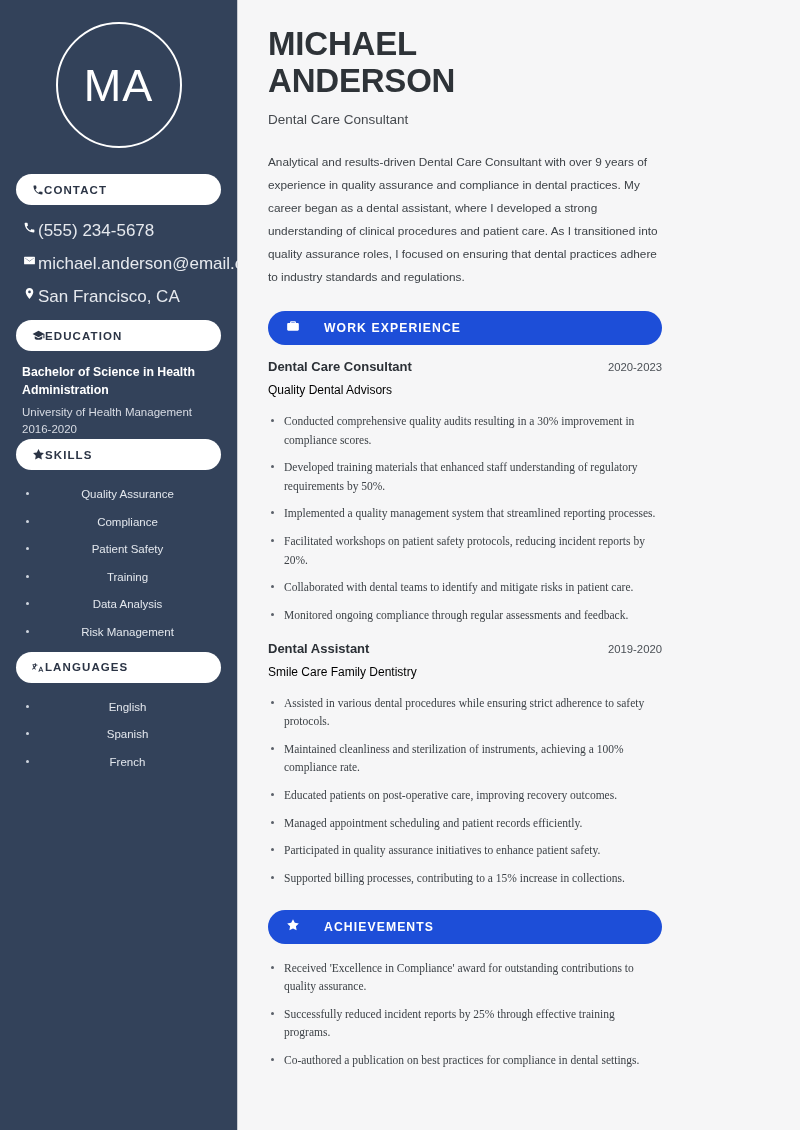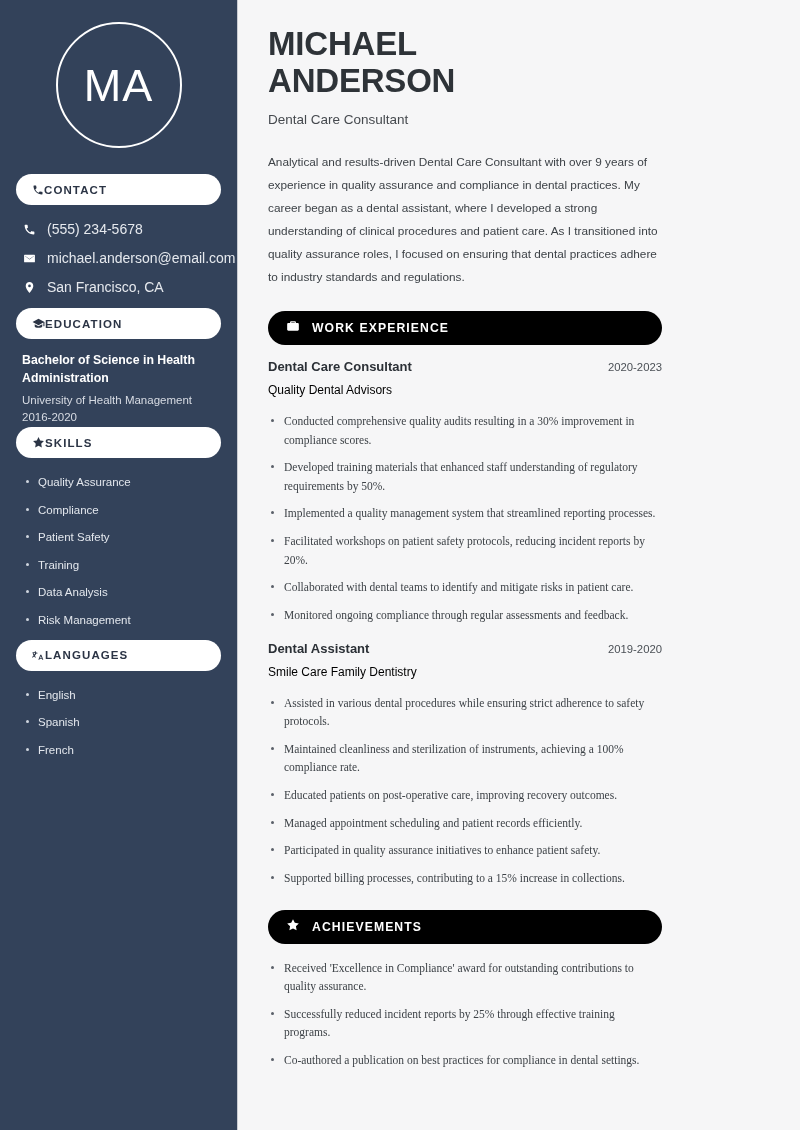--- a/index.html
+++ b/index.html
@@ -65,24 +65,24 @@
   .pill-label {
     font-size: 11.5px;
     font-weight: bold;
     letter-spacing: 1.1px;
   }
   .pill .ico { display: flex; align-items: center; }
 
   .contact-list { padding: 3px 4px 0 6px; }
   .contact-row {
     display: flex;
-    align-items: center;
-    gap: 10px;
+    align-items: flex-start;
+    gap: 1px;
     margin-bottom: 13px;
-    font-size: 14px;
+    font-size: 17px;
     color: #e6e9ee;
   }
   .contact-row .ico { flex: 0 0 15px; display: flex; justify-content: center; }
 
   .block { margin-top: 4px; }
   .edu-item { padding: 0 4px 0 6px; }
   .edu-degree {
     font-size: 12.3px;
     font-weight: bold;
     line-height: 1.45;
@@ -93,21 +93,21 @@
     color: #d7dbe3;
     margin-top: 4px;
     line-height: 1.45;
   }
   .edu-years {
     font-size: 11.5px;
     color: #d7dbe3;
     margin-top: 3px;
   }
 
-  .side-list { padding: 4px 4px 0 10px; list-style: none; }
+  .side-list { padding: 4px 4px 0 10px; list-style: none; text-align: center; }
   .side-list li {
     font-size: 11.5px;
     color: #e3e7ed;
     margin-bottom: 12.5px;
     position: relative;
     padding-left: 12px;
     line-height: 1.3;
   }
   .side-list li::before {
     content: "";
@@ -141,27 +141,27 @@
   }
 
   .summary {
     font-size: 11.8px;
     line-height: 1.95;
     color: #3d4247;
     margin-top: 24px;
   }
 
   .banner {
-    background: #000000;
+    background: #1d4ed8;
     color: #ffffff;
     border-radius: 20px;
     height: 34px;
     display: flex;
     align-items: center;
-    gap: 12px;
+    gap: 24px;
     padding: 0 18px;
     margin-top: 22px;
     margin-bottom: 14px;
   }
   .banner-label {
     font-size: 12.2px;
     font-weight: bold;
     letter-spacing: 1.1px;
   }
 

